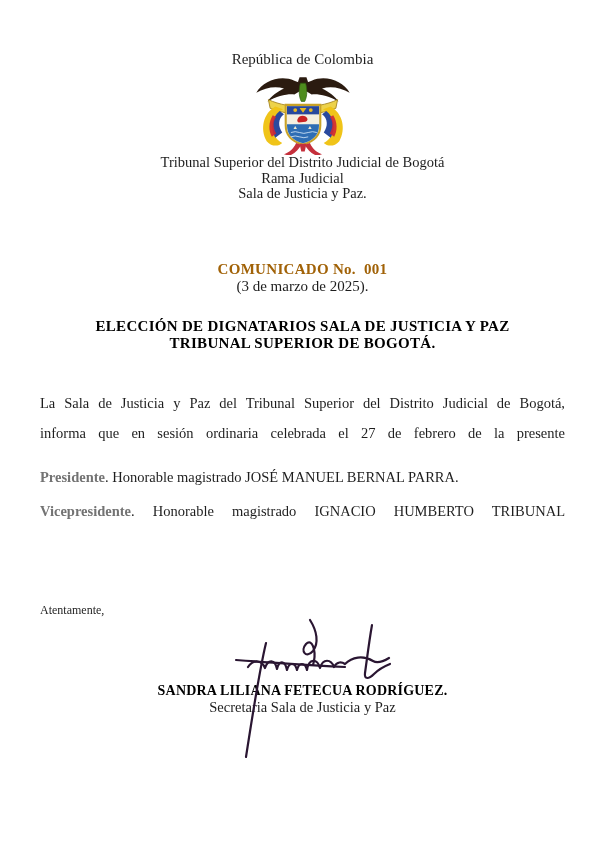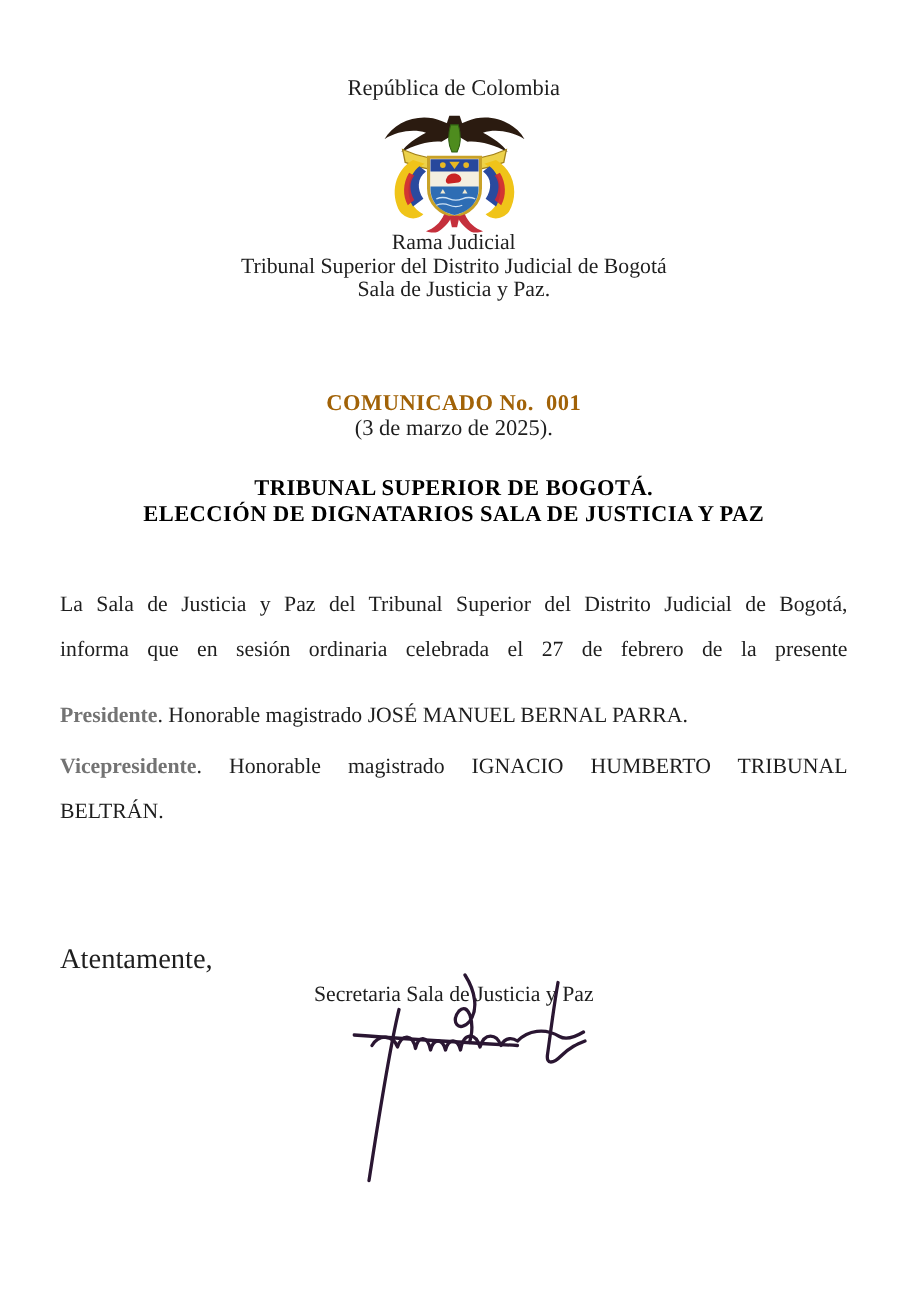--- a/index.html
+++ b/index.html
@@ -16,21 +16,21 @@
   .notice{margin-top:59px;font-size:15px;line-height:17.5px;}
   .notice-title{font-weight:bold;color:#a16207;white-space:pre;letter-spacing:0.3px;}
   .subject{margin-top:22px;font-size:15px;line-height:17.5px;font-weight:bold;color:#000;letter-spacing:0.3px;}
   .intro{margin-top:35px;font-size:14.5px;}
   .iline{line-height:30px;font-family:Liberation Serif, serif;}
   .jline{text-align:justify;text-align-last:justify;}
   .appt-p{margin:14px 0 0 0;font-size:14.5px;line-height:30px;}
   .appt-v{margin-top:4px;font-size:14.5px;}
   .appt-v .iline{line-height:30px;}
   .bold-lbl{font-weight:bold;color:#737373;}
-  .closing{margin-top:69px;font-size:19px;line-height:30px;}
+  .closing{margin-top:69px;font-size:12px;line-height:30px;}
   .sigblock{position:relative;height:150px;}
   .signame{margin:0;padding-top:58px;text-align:center;font-weight:bold;color:#000;font-size:14px;line-height:16px;letter-spacing:0.2px;}
   .sigrole{margin:0;text-align:center;font-size:14.5px;line-height:17px;}
   .sigsvg{position:absolute;left:195px;top:-8px;pointer-events:none;}
 </style>
 </head>
 <body>
 
 <div class="page">
 
@@ -68,59 +68,59 @@
     <path d="M46,70 Q51,68 56,70 T66,70 T76,70" stroke="#cfe3f5" fill="none" stroke-width="1"></path>
     <path d="M46,75 Q51,73 56,75 T66,75" stroke="#cfe3f5" fill="none" stroke-width="1"></path>
     <path d="M49,66 l4,0 l-2,-3.5 Z" fill="#f0ead0"></path>
     <path d="M66,66 l4,0 l-2,-3.5 Z" fill="#f0ead0"></path>
 
     <path d="M52,82 C49,89 44,93 38,95 L44,97 C51,94 55,89 58,84 Z" fill="#c5303c"></path>
     <path d="M68,82 C71,89 76,93 82,95 L76,97 C69,94 65,89 62,84 Z" fill="#c5303c"></path>
     <path d="M56,83 L64,83 L62,92 L58,92 Z" fill="#c5303c"></path>
   </svg>
 
+  <div class="center hline">Tribunal Superior del Distrito Judicial de Bogotá</div>
   <div class="center hline">Rama Judicial</div>
-  <div class="center hline">Tribunal Superior del Distrito Judicial de Bogotá</div>
   <div class="center hline">Sala de Justicia y Paz.</div>
 
   <div class="notice center">
     <div class="notice-title">COMUNICADO No.  001</div>
     <div class="notice-date">(3 de marzo de 2025).</div>
   </div>
 
   <div class="subject center">
+    <div>ELECCIÓN DE DIGNATARIOS SALA DE JUSTICIA Y PAZ</div>
     <div>TRIBUNAL SUPERIOR DE BOGOTÁ.</div>
-    <div>ELECCIÓN DE DIGNATARIOS SALA DE JUSTICIA Y PAZ</div>
   </div>
 
   <div class="intro">
     <div class="iline jline">La Sala de Justicia y Paz del Tribunal Superior del Distrito Judicial de Bogotá,</div>
     <div class="iline jline">informa que en sesión ordinaria celebrada el 27 de febrero de la presente</div>
   </div>
 
   <p class="appt-p"><span class="bold-lbl">Presidente</span><span>. Honorable magistrado JOSÉ MANUEL BERNAL PARRA.</span></p>
 
   <div class="appt-v">
     <div class="iline jline"><span class="bold-lbl">Vicepresidente</span><span>. Honorable magistrado IGNACIO HUMBERTO TRIBUNAL</span></div>
-    <div class="iline">BELTRÁN.</div>
   </div>
 
   <div class="closing">Atentamente,</div>
 
   <div class="sigblock">
     <svg class="sigsvg" width="190" height="145" viewBox="0 0 190 145" aria-hidden="true">
       <g fill="none" stroke="#2a1632" stroke-width="2.2" stroke-linecap="round" stroke-linejoin="round">
 
         <path d="M75,3 C82,14 84,26 78,34 C71,42 65,34 71,27 C77,21 81,33 79,44 L78,48"></path>
 
         <path d="M1,43 C40,46 75,48 110,50"></path>
 
         <path d="M13,50 C18,42 27,43 30,51 C33,42 40,42 42,52 C44,43 50,43 52,53 C54,45 60,45 62,53 C64,45 70,45 72,53 C74,41 82,41 85,51 C88,41 96,42 99,50 C102,44 107,45 110,47 C117,40 128,38 138,44 C143,47 149,44 154,41"></path>
 
         <path d="M137,8 C134,25 132,42 130,56 C129,63 134,62 139,57 C145,51 150,49 155,47"></path>
 
         <path d="M31,26 C24,55 18,95 11,140"></path>
       </g>
     </svg>
+    <p class="signame">SANDRA LILIANA FETECUA RODRÍGUEZ.</p>
     <p class="sigrole">Secretaria Sala de Justicia y Paz</p>
   </div>
 
 </div>
 
 </body></html>

